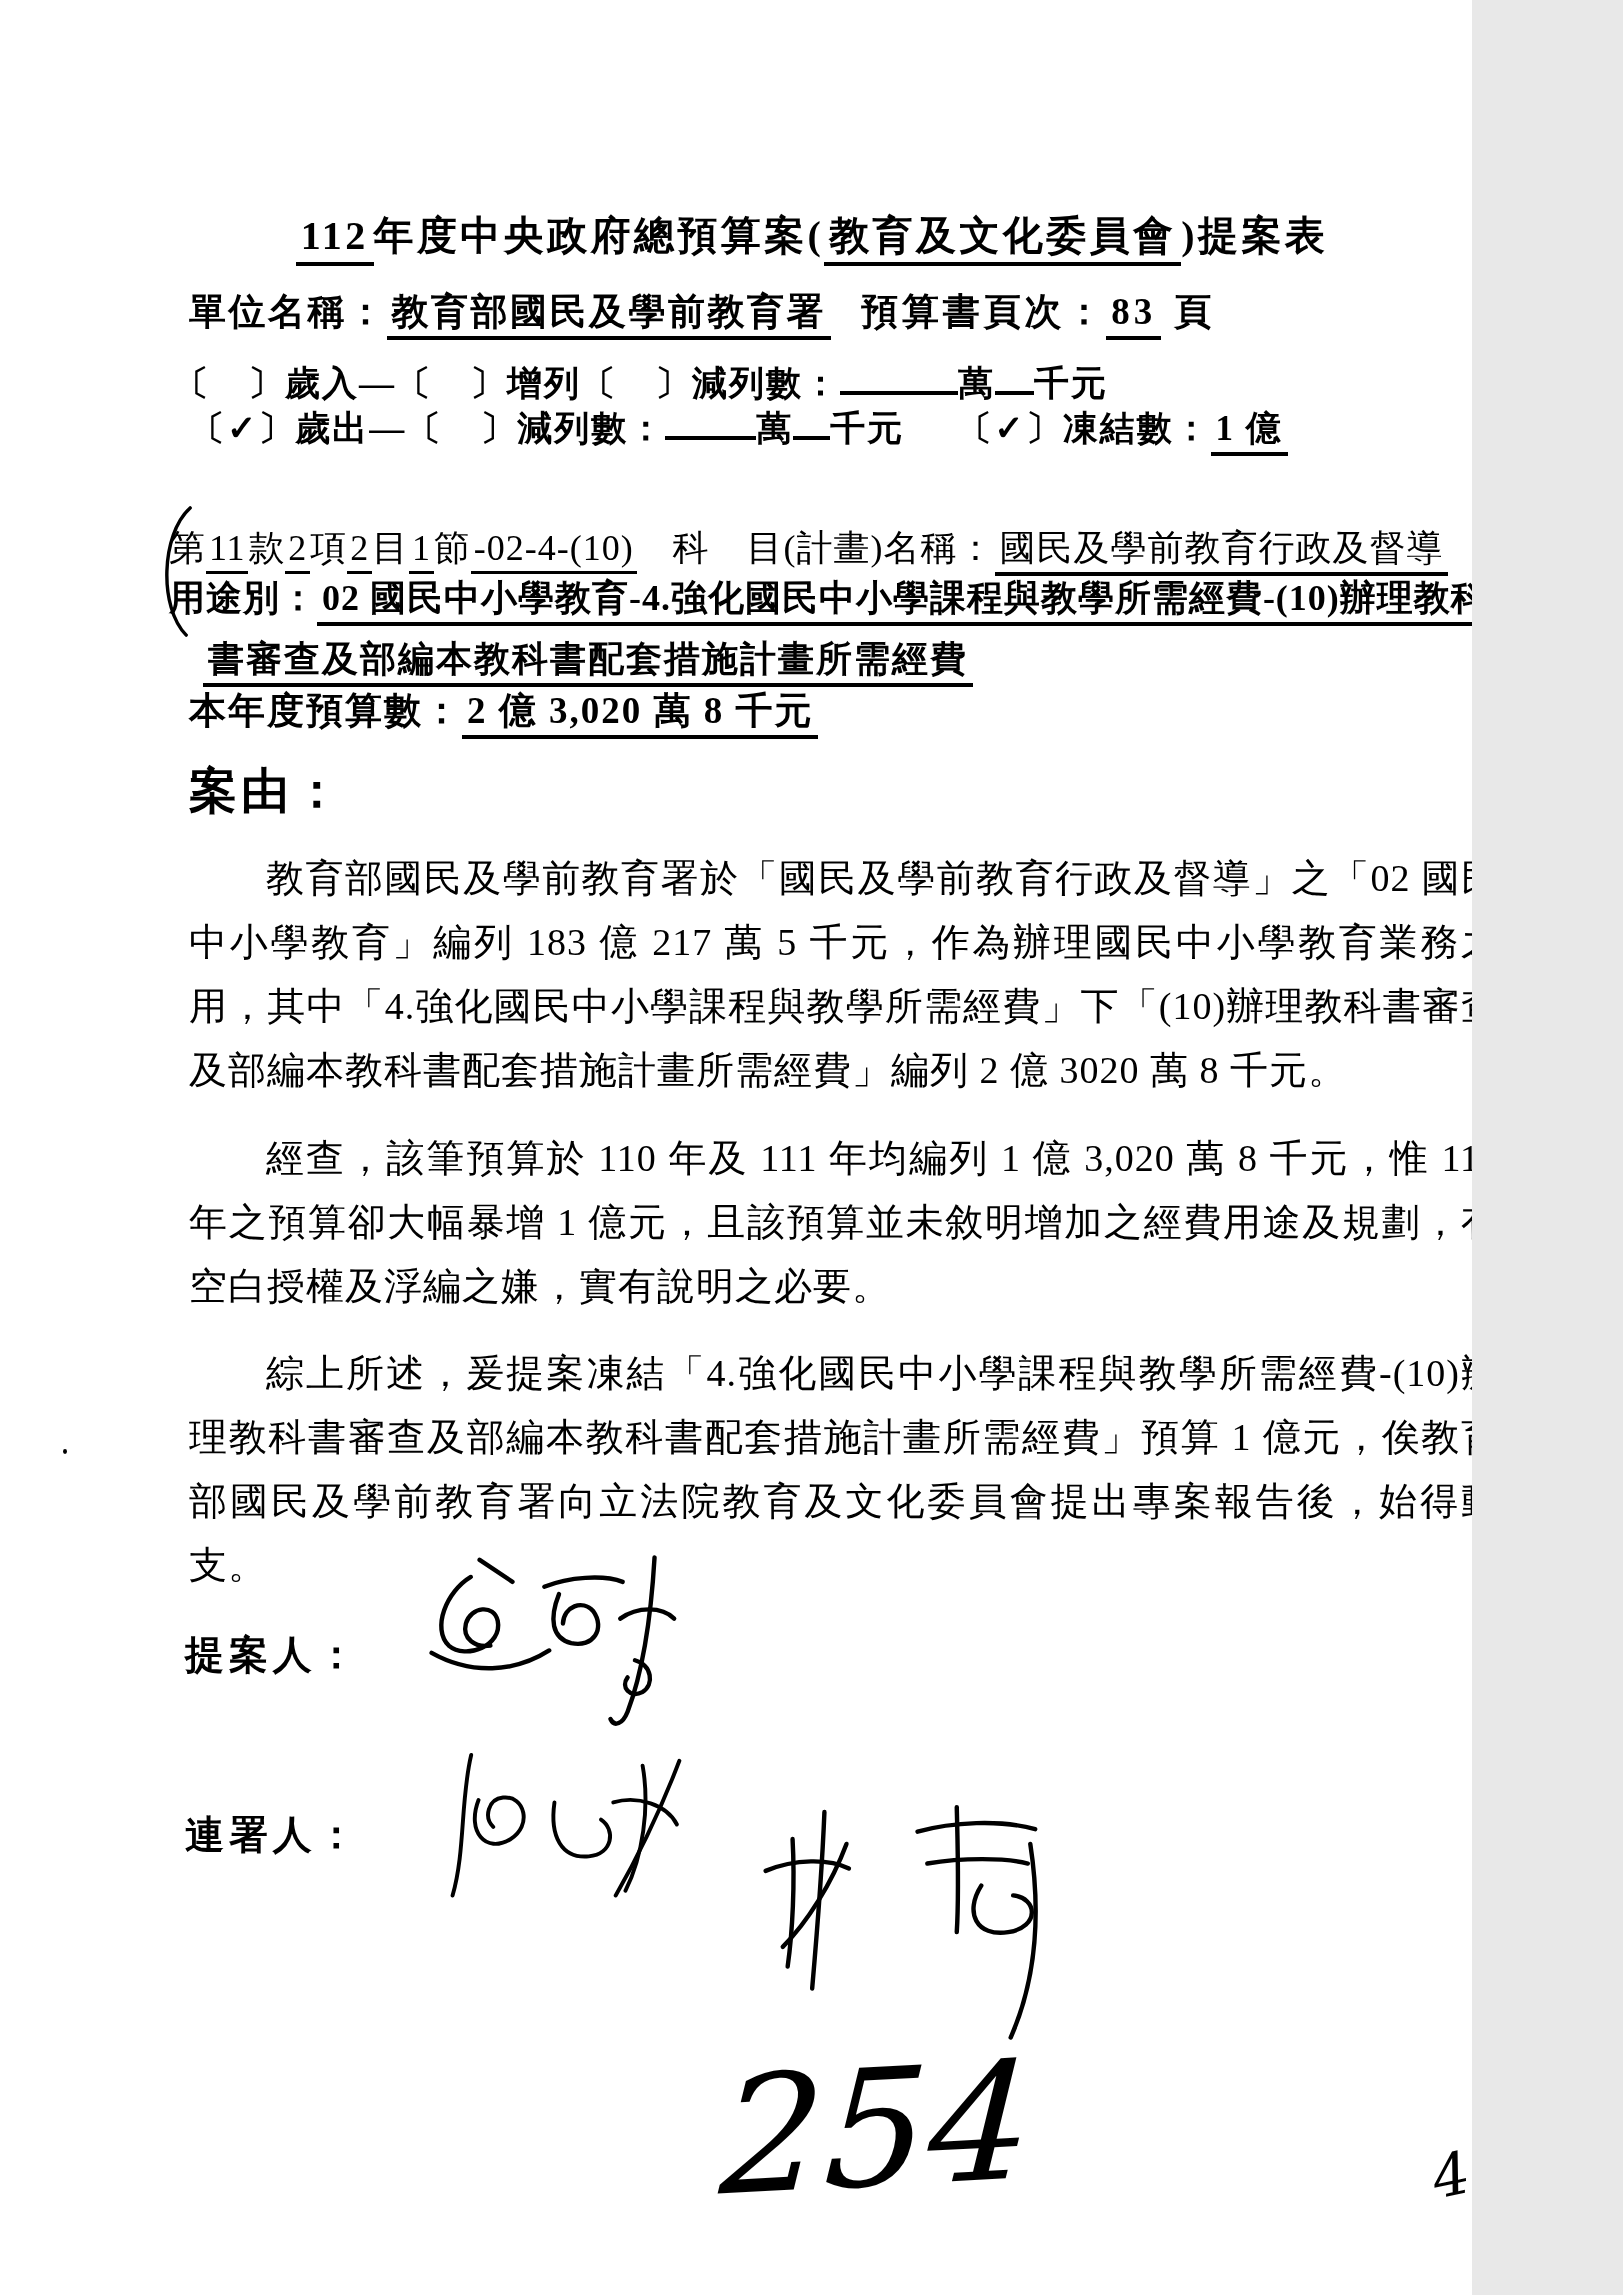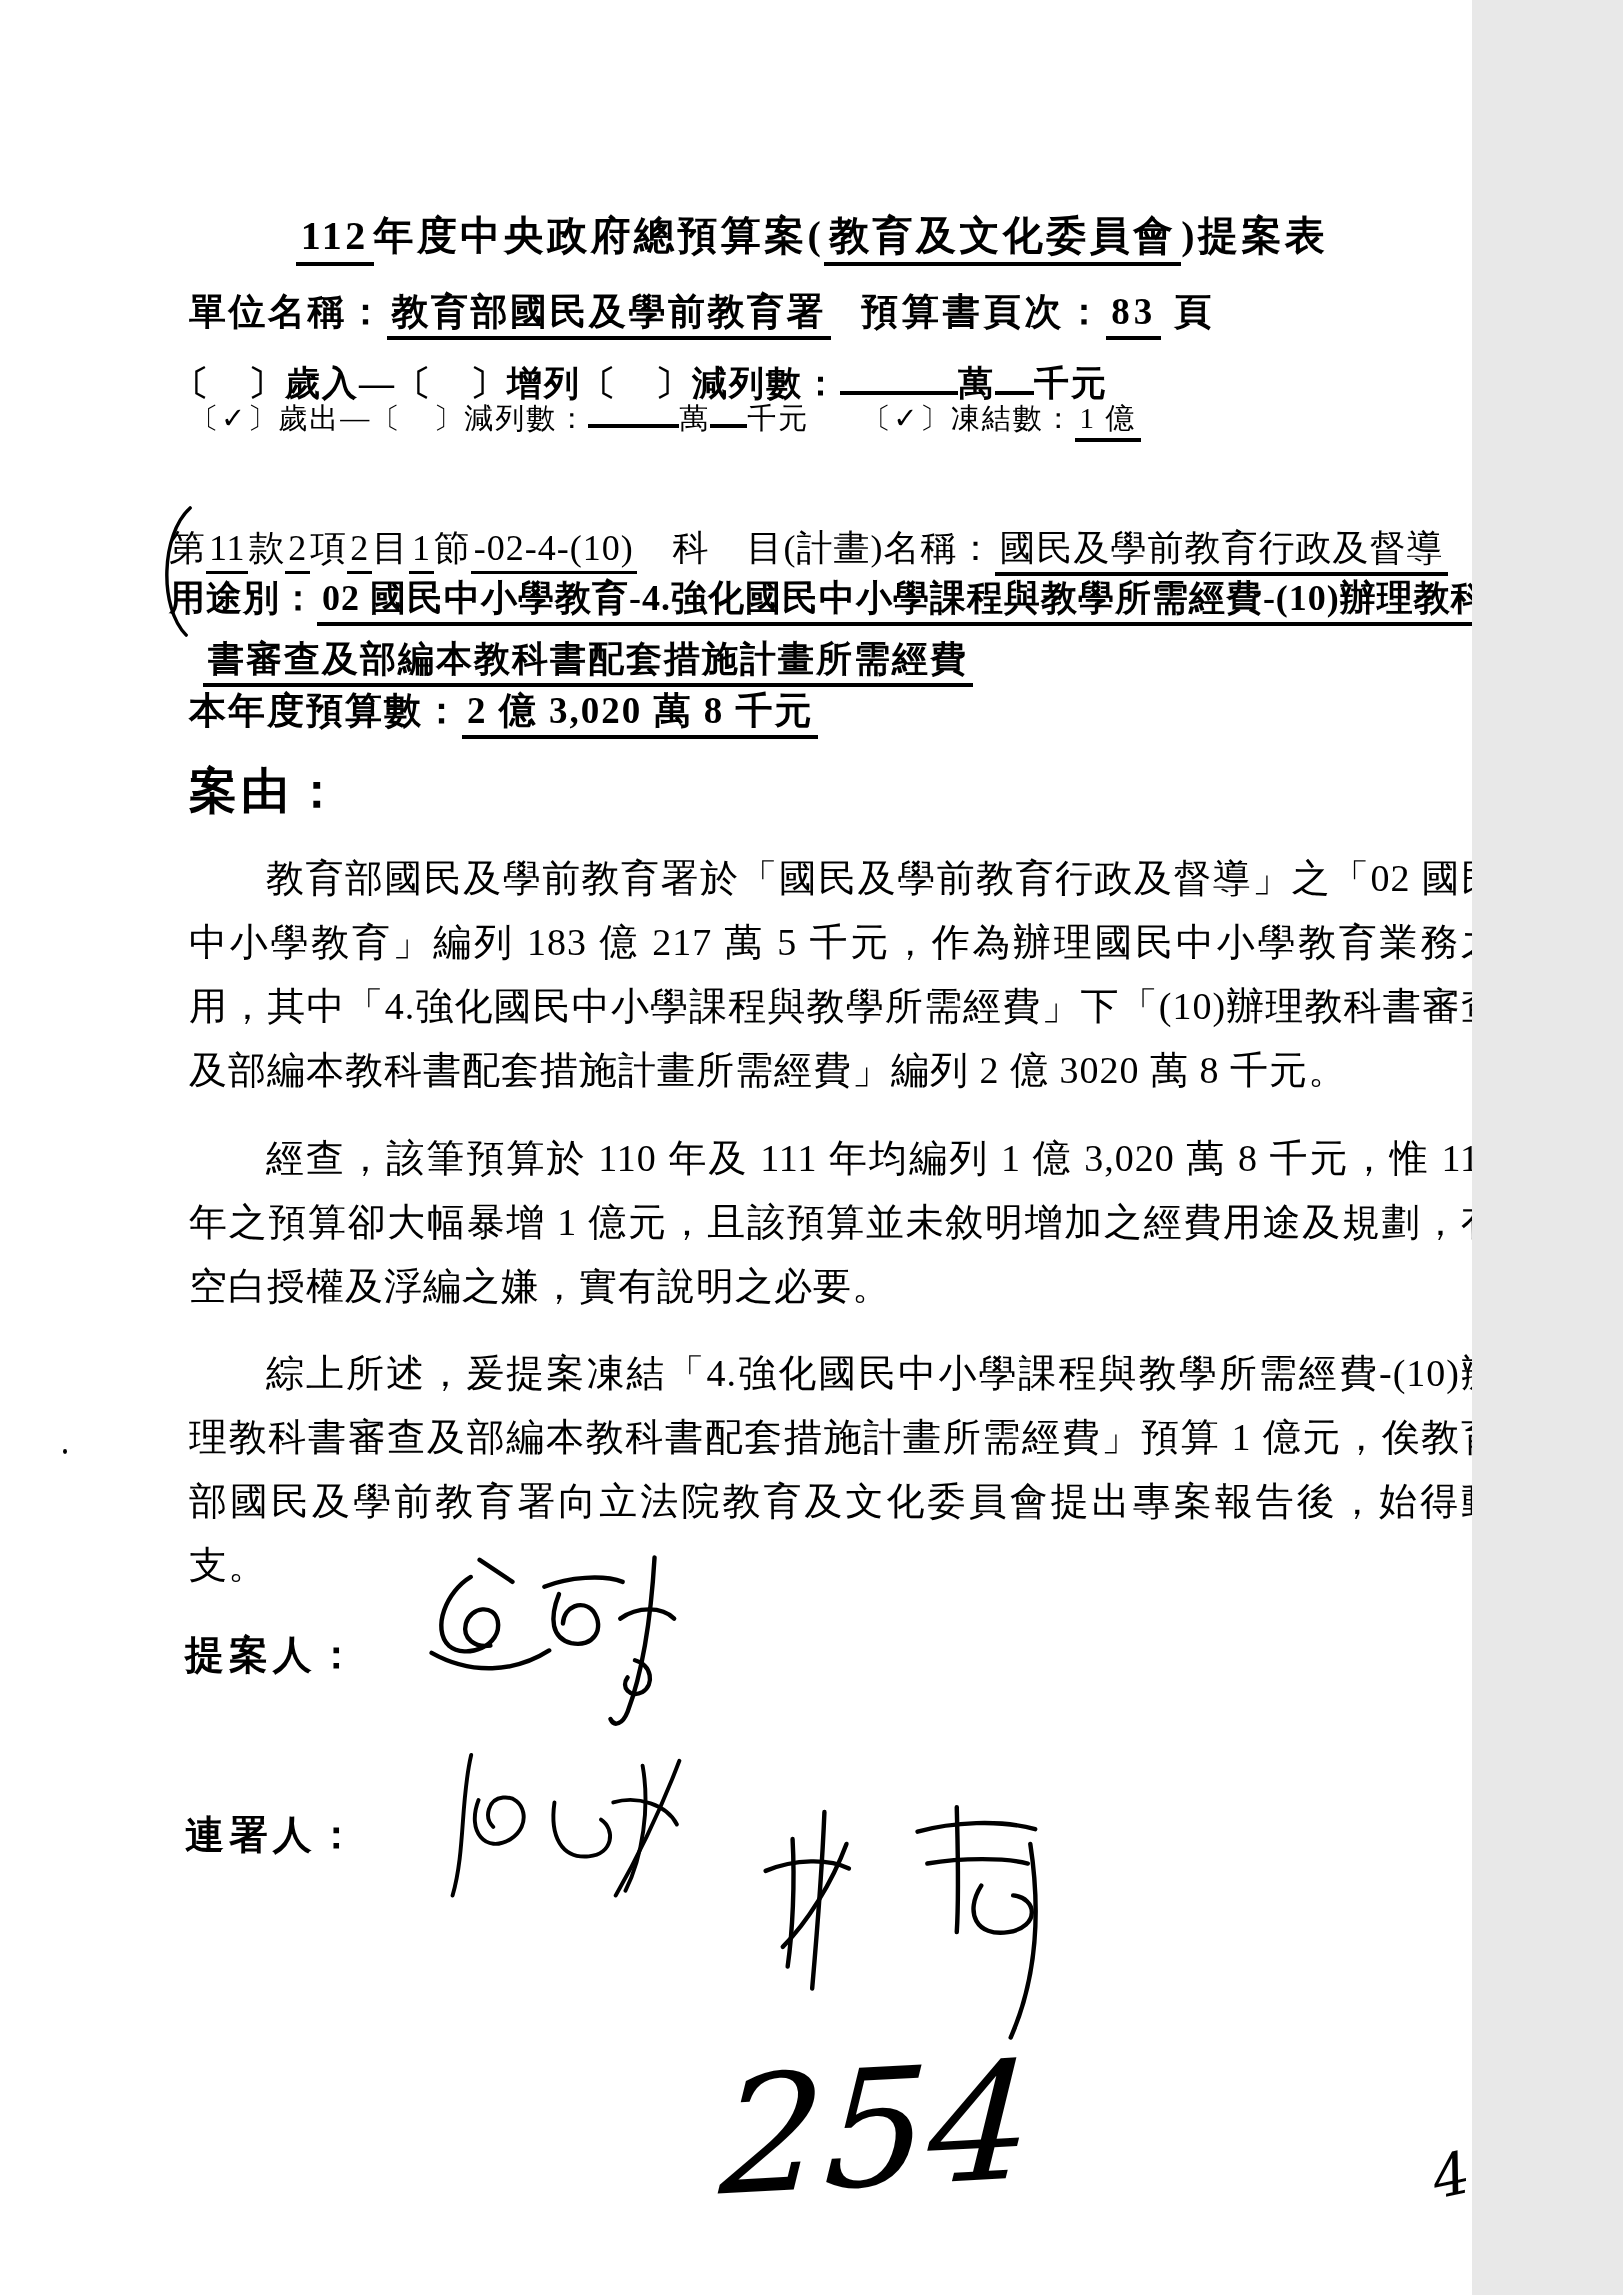--- a/index.html
+++ b/index.html
@@ -14,21 +14,21 @@
   .abs{position:absolute;white-space:nowrap;}
   
   .u{border-bottom:4.4px solid #000;padding:0 4.9px 3.9px 4.9px;}
   .u-thin{border-bottom:3.9px solid #000;padding:0 2.9px 2.9px 2.9px;}
   
   .blank{display:inline-block;border-bottom:4.4px solid #000;height:31px;vertical-align:baseline;}
   .title{left:0;width:1624px;top:208px;text-align:center;font-size:40px;font-weight:700;letter-spacing:3.4px;}
   .unit-line{top:287px;left:189px;font-size:37px;font-weight:700;letter-spacing:2.5px;}
   .pageref-line{top:287px;left:861px;font-size:37px;font-weight:700;letter-spacing:3.9px;}
   .cb-line1{top:360px;left:174px;font-size:35px;font-weight:700;letter-spacing:2px;}
-  .cb-line2{top:393px;left:190px;font-size:29px;font-weight:400;letter-spacing:2px;}
+  .cb-line2{top:405px;left:190px;font-size:35px;font-weight:700;letter-spacing:2px;}
   .subject-line{top:524px;left:169px;font-size:36px;font-weight:400;letter-spacing:1px;}
   .usage-line1{top:574px;left:169px;font-size:36px;font-weight:700;letter-spacing:1px;}
   .usage-line2{top:635px;left:203px;font-size:36px;font-weight:700;letter-spacing:2px;}
   .budget-line{top:686px;left:189px;font-size:37px;font-weight:700;letter-spacing:2px;}
   .case-line{top:759px;left:189px;font-size:48px;font-weight:700;letter-spacing:3.9px;}
   .para{
     position:absolute;left:189px;width:1311px;
     font-size:38px;line-height:64px;
     text-align:justify;text-justify:inter-ideograph;
     text-indent:77px;letter-spacing:1px;white-space:normal;

